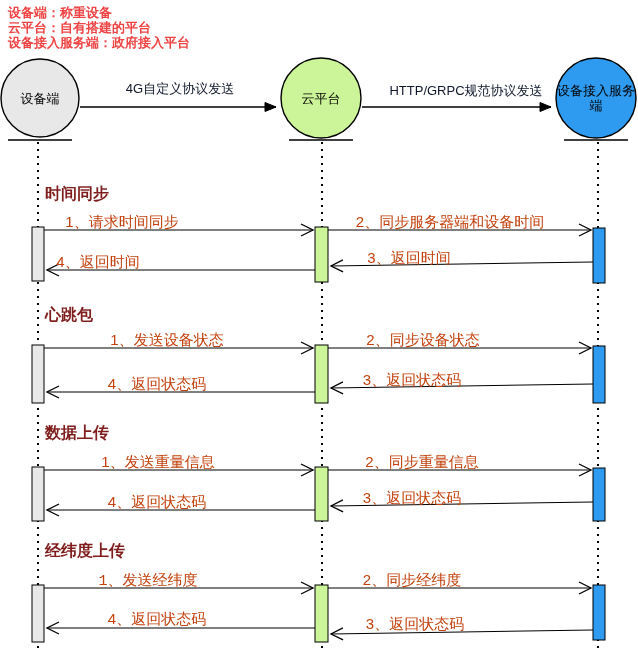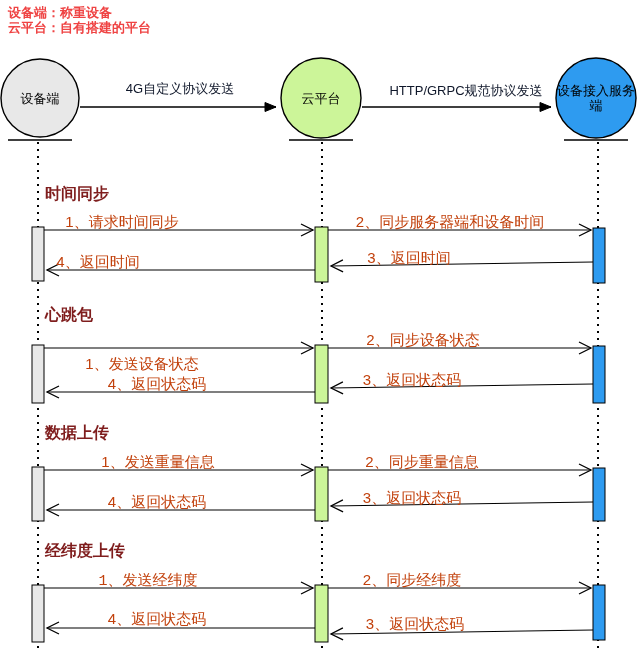--- a/index.html
+++ b/index.html
@@ -72,40 +72,40 @@
     <line x1="328" y1="470" x2="591" y2="470" stroke="#000" stroke-width="1.1" marker-end="url(#arrowOpen)"></line>
     <line x1="593" y1="502" x2="331" y2="506" stroke="#000" stroke-width="1.1" marker-end="url(#arrowOpen)"></line>
     <line x1="315" y1="510" x2="47" y2="510" stroke="#000" stroke-width="1.1" marker-end="url(#arrowOpen)"></line>
 
     <line x1="44" y1="588" x2="313" y2="588" stroke="#000" stroke-width="1.1" marker-end="url(#arrowOpen)"></line>
     <line x1="328" y1="588" x2="591" y2="588" stroke="#000" stroke-width="1.1" marker-end="url(#arrowOpen)"></line>
     <line x1="593" y1="630" x2="331" y2="634" stroke="#000" stroke-width="1.1" marker-end="url(#arrowOpen)"></line>
     <line x1="315" y1="628" x2="47" y2="628" stroke="#000" stroke-width="1.1" marker-end="url(#arrowOpen)"></line>
   </svg>
 
-  <div class="legend"><div>设备端：称重设备</div><div>云平台：自有搭建的平台</div></div>
+  <div class="legend"><div>设备端：称重设备</div><div>云平台：自有搭建的平台</div><div>设备接入服务端：政府接入平台</div></div>
 
   <div class="actor-label" style="left:40px;top:98px;">设备端</div>
   <div class="actor-label" style="left:321px;top:98px;">云平台</div>
   <div class="actor-label" style="left:596px;top:98px;width:80px;">设备接入服务端</div>
 
   <div class="proto-label" style="left:180px;top:80px;">4G自定义协议发送</div>
   <div class="proto-label" style="left:466px;top:82px;">HTTP/GRPC规范协议发送</div>
 
   <div class="section-title" style="left:45px;top:184px;">时间同步</div>
   <div class="section-title" style="left:45px;top:305px;">心跳包</div>
   <div class="section-title" style="left:45px;top:423px;">数据上传</div>
   <div class="section-title" style="left:45px;top:541px;">经纬度上传</div>
 
   <div class="msg-label" style="left:122px;top:213px;">1、请求时间同步</div>
   <div class="msg-label" style="left:450px;top:213px;">2、同步服务器端和设备时间</div>
   <div class="msg-label" style="left:409px;top:249px;">3、返回时间</div>
   <div class="msg-label" style="left:98px;top:253px;">4、返回时间</div>
 
-  <div class="msg-label" style="left:142px;top:331px;margin-top:24px;">1、发送设备状态</div>
+  <div class="msg-label" style="left:167px;top:331px;">1、发送设备状态</div>
   <div class="msg-label" style="left:423px;top:331px;">2、同步设备状态</div>
   <div class="msg-label" style="left:412px;top:371px;">3、返回状态码</div>
   <div class="msg-label" style="left:157px;top:375px;">4、返回状态码</div>
 
   <div class="msg-label" style="left:158px;top:453px;">1、发送重量信息</div>
   <div class="msg-label" style="left:422px;top:453px;">2、同步重量信息</div>
   <div class="msg-label" style="left:412px;top:489px;">3、返回状态码</div>
   <div class="msg-label" style="left:157px;top:493px;">4、返回状态码</div>
 
   <div class="msg-label" style="left:148px;top:571px;font-family:Liberation Mono, monospace;">1、发送经纬度</div>

